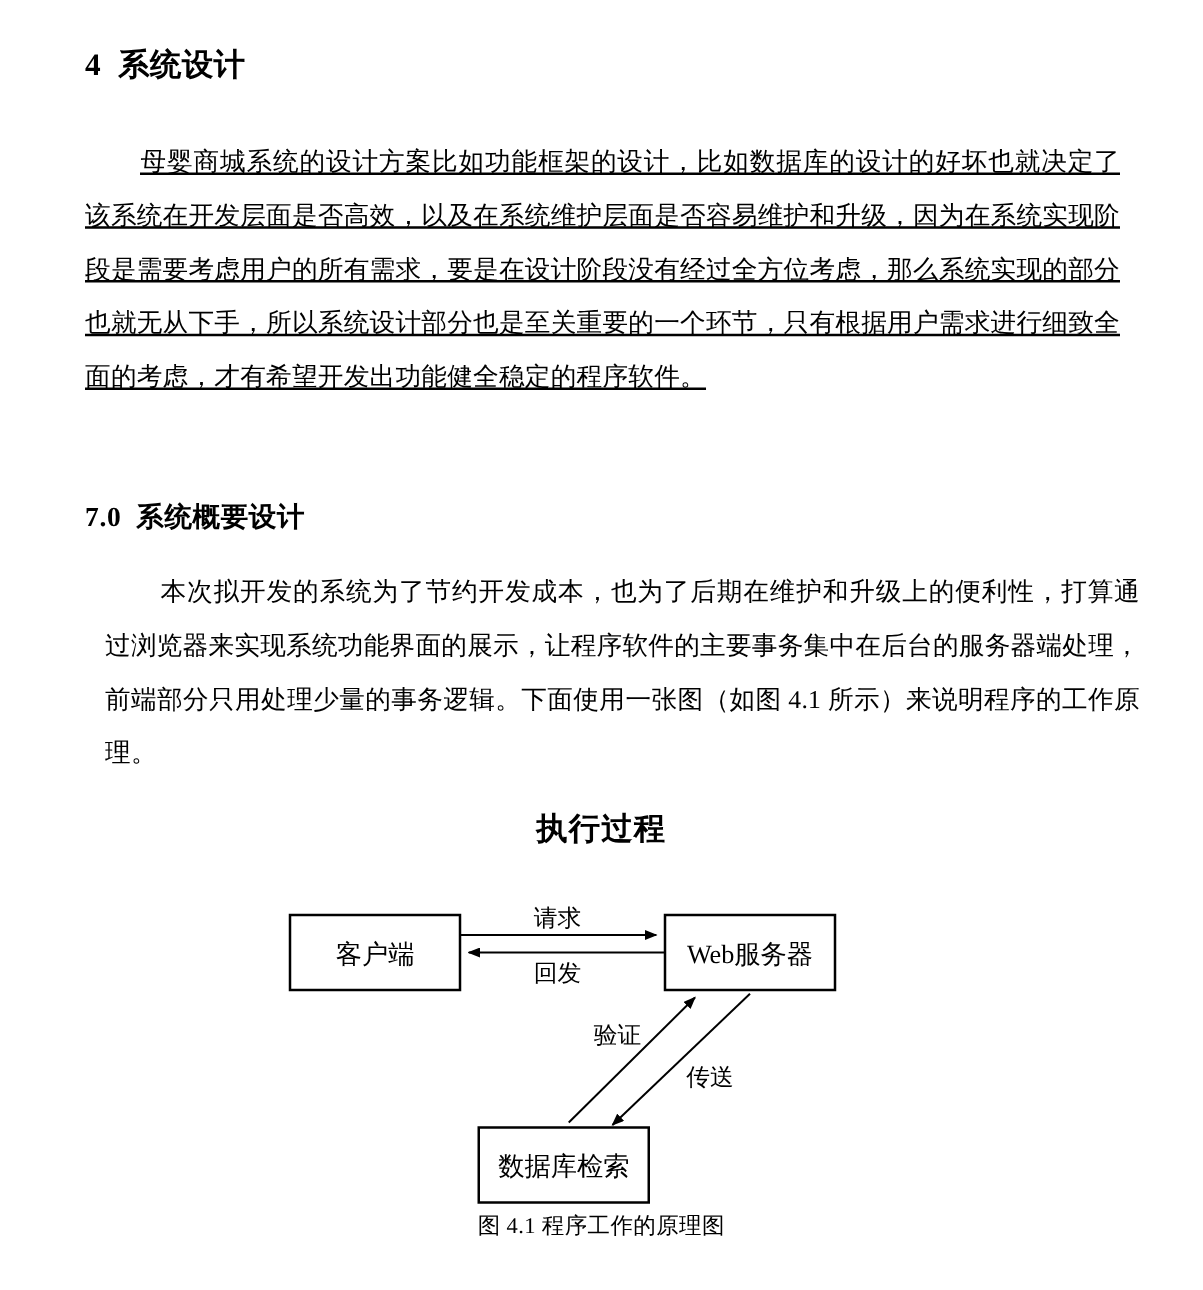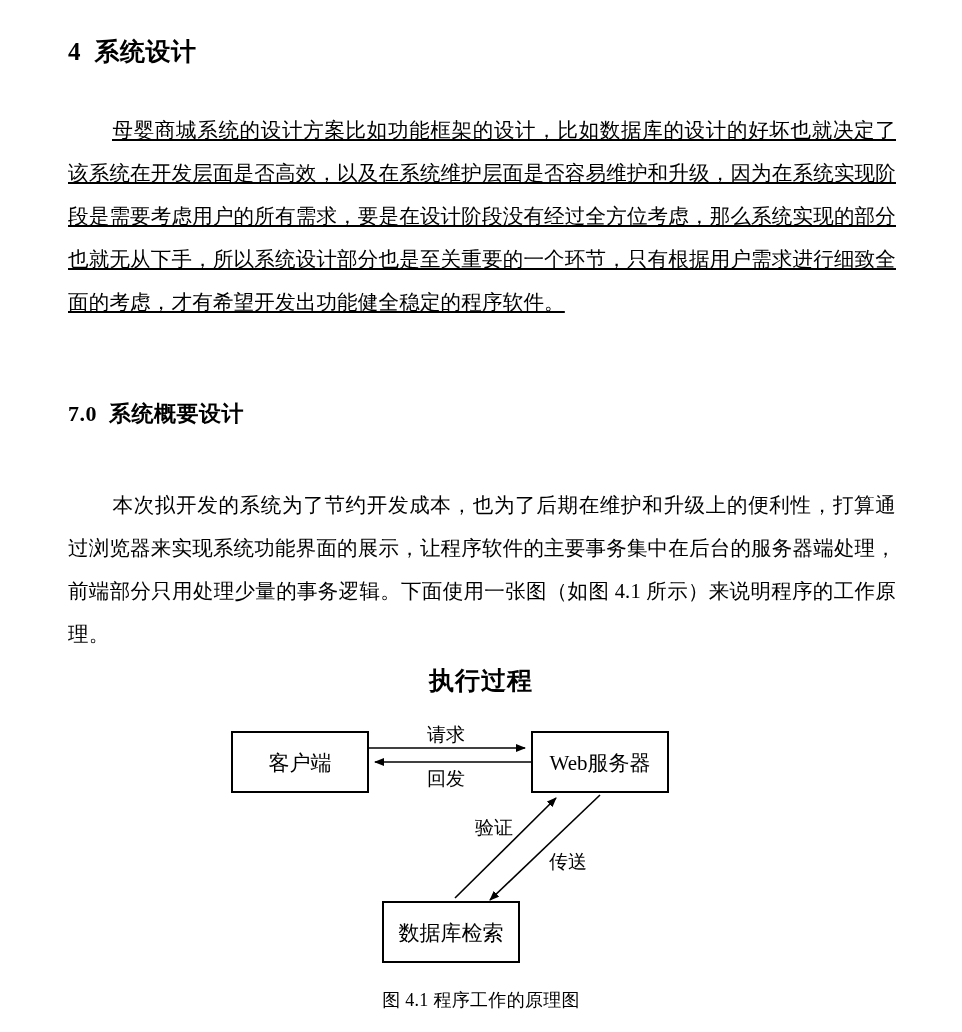--- a/index.html
+++ b/index.html
@@ -48,29 +48,29 @@
     position: absolute;
     left: 68px;
     width: 828px;
     font-size: 20.5px;
     line-height: 43px;
     text-align: justify;
     text-justify: inter-ideograph;
     letter-spacing: 0.2px;
   }
   .para.p1 { top: 88px; text-decoration: underline; }
-  .para.p2 { top: 463px; }
+  .para.p2 { top: 432px; margin-left: 16px; }
   .para .indent { display: inline-block; width: 44px; }
 
   
   .fig-title {
     position: absolute;
     left: 0;
     right: 0;
-    top: 664px;
+    top: 646px;
     text-align: center;
     font-size: 25px;
     font-weight: bold;
     letter-spacing: 1px;
   }
 
   .diagram {
     position: absolute;
     left: 0;
     top: 700px;
@@ -79,21 +79,20 @@
   }
 
   .fig-caption {
     position: absolute;
     left: 0;
     right: 0;
     top: 968px;
     text-align: center;
     font-size: 18px;
     letter-spacing: 0.3px;
-    margin-top: 20px;
   }
 
   .node-label {
     font-family: "Liberation Serif", "DejaVu Serif", serif;
     font-size: 21px;
     fill: #000000;
   }
   .edge-label {
     font-family: "Liberation Serif", "DejaVu Serif", serif;
     font-size: 19px;

